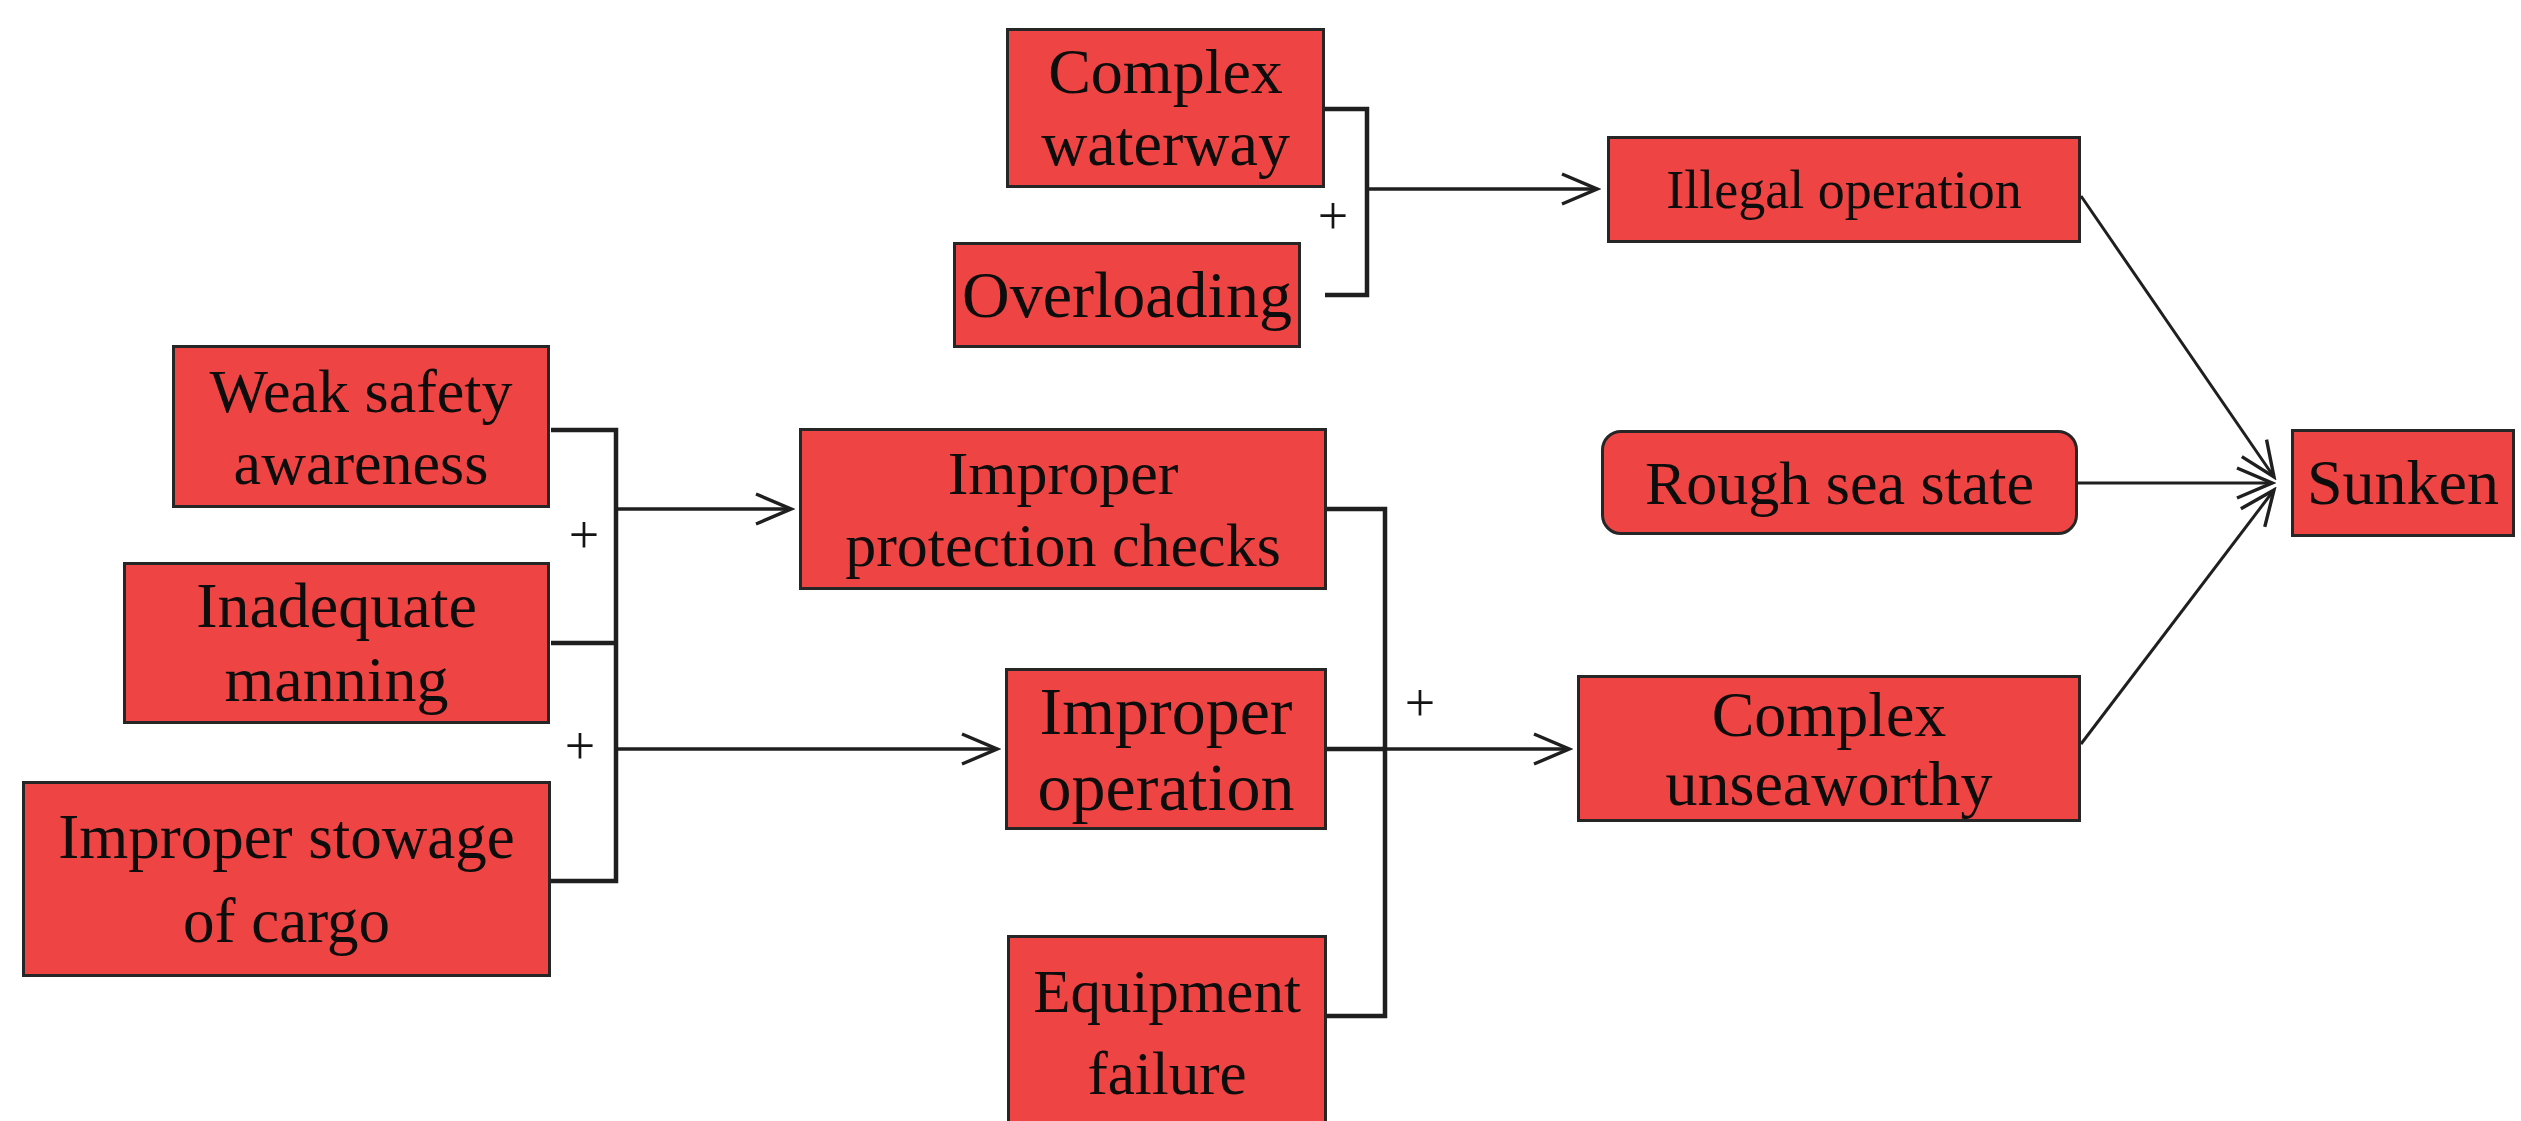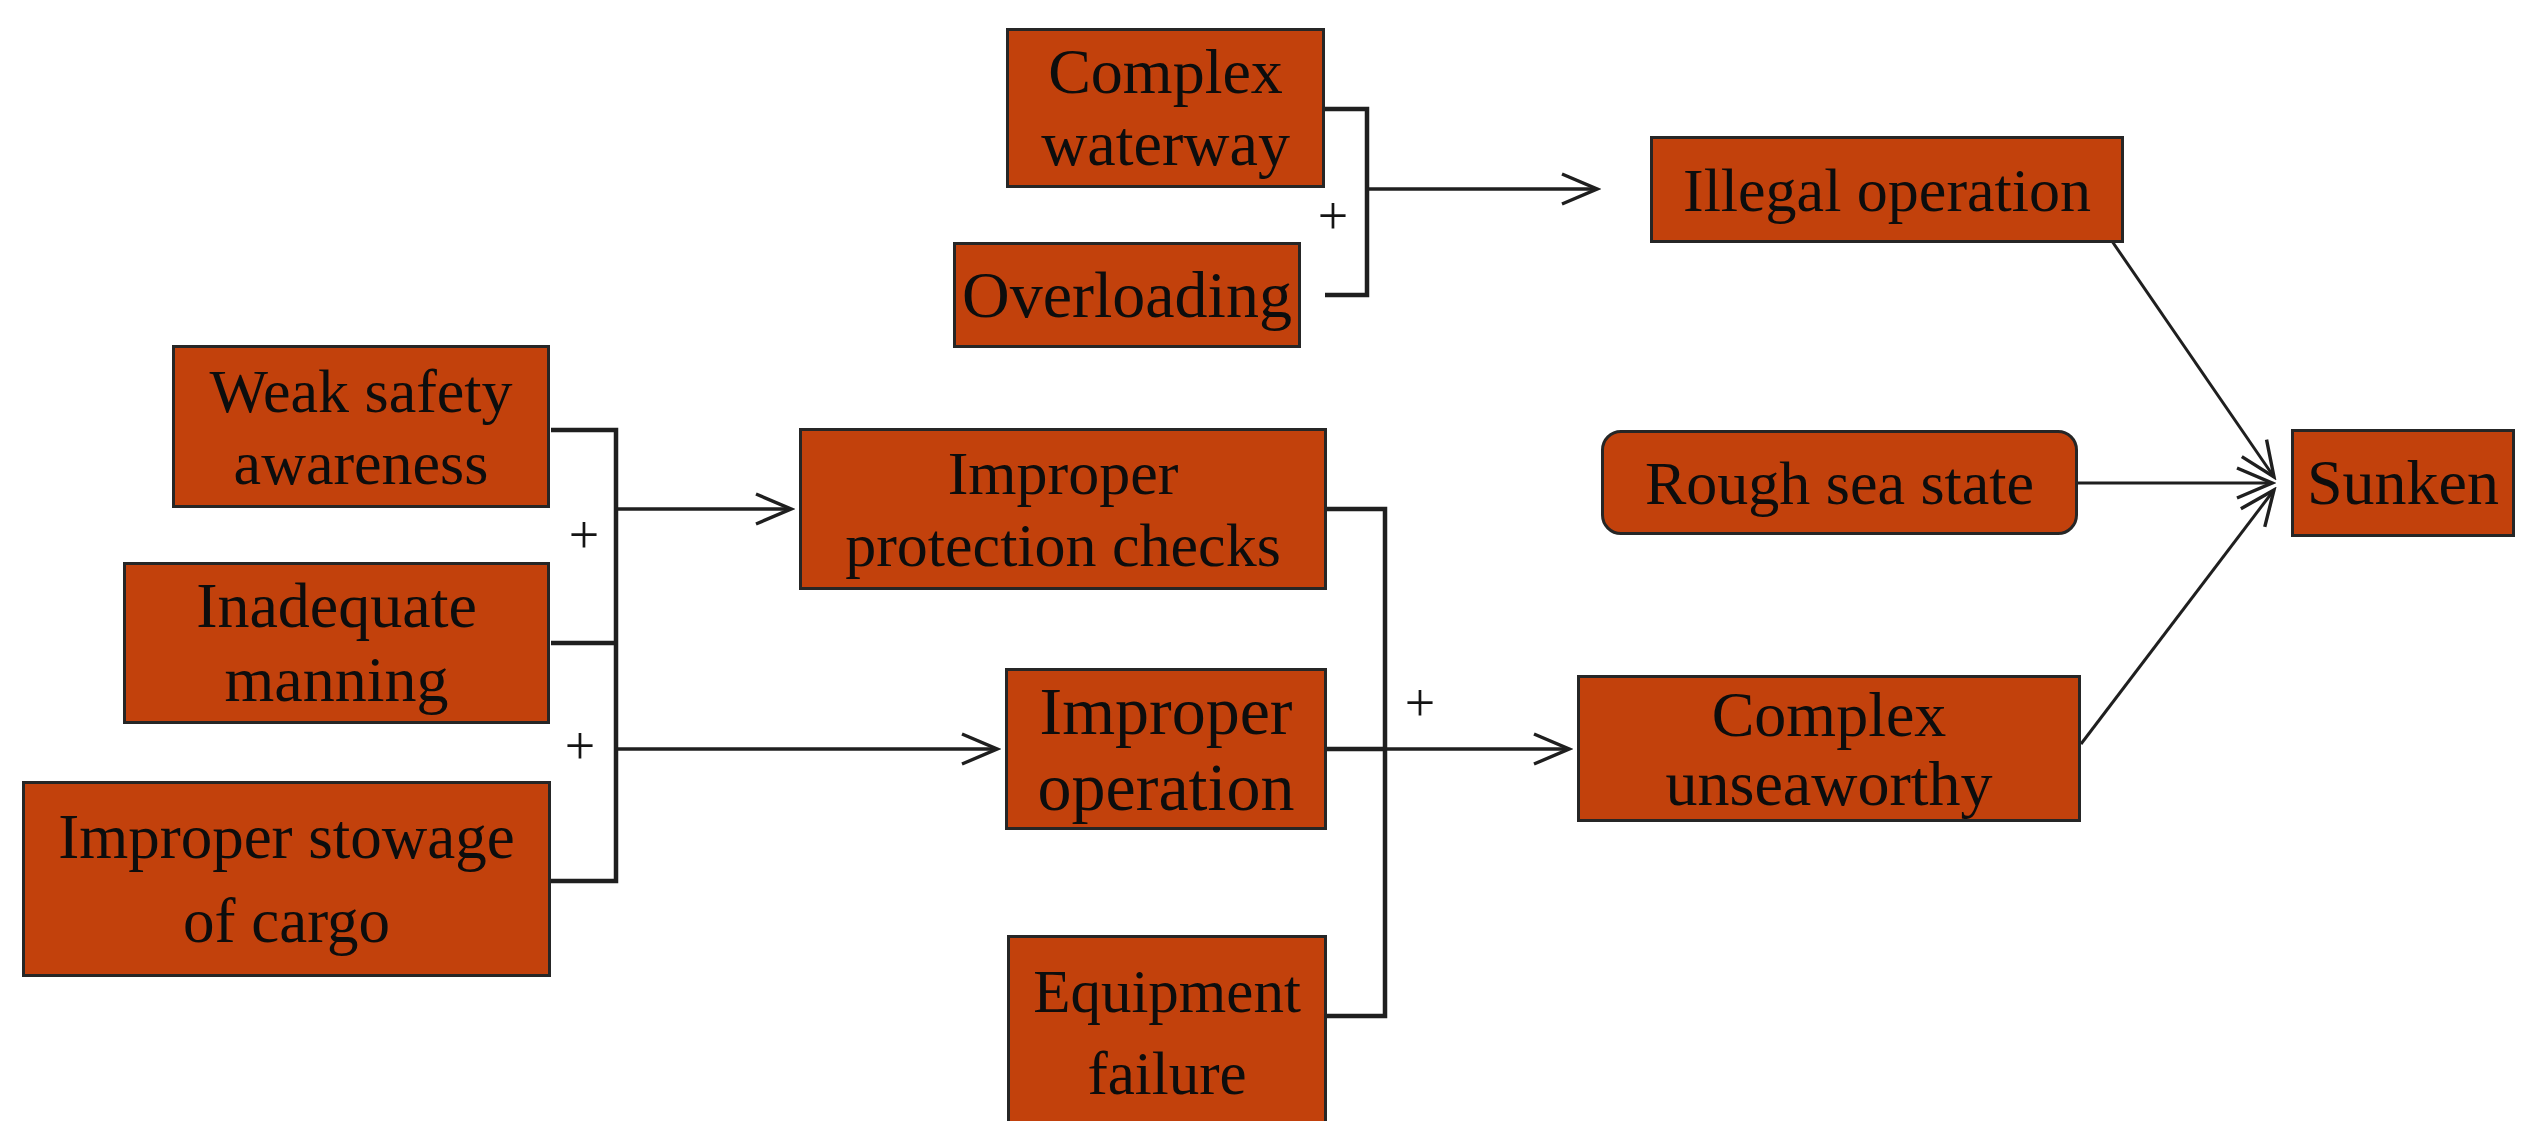--- a/index.html
+++ b/index.html
@@ -14,21 +14,21 @@
     overflow: hidden;
   }
   #wires {
     position: absolute;
     left: 0; top: 0;
     width: 2521px; height: 1121px;
   }
   .node {
     position: absolute;
     box-sizing: border-box;
-    background: #c2410c;
+    background: #ef4444;
     border: 3px solid #262626;
     display: flex;
     flex-direction: column;
     align-items: center;
     justify-content: center;
     text-align: center;
     white-space: nowrap;
     z-index: 2;
   }
   .node .line { display: block; }
@@ -70,21 +70,21 @@
 
   <div class="node" style="left:1006px; top:28px; width:319px; height:160px; font-size:64px; line-height:72px;">
     <span class="line">Complex</span>
     <span class="line">waterway</span>
   </div>
 
   <div class="node" style="left:953px; top:242px; width:348px; height:106px; font-size:66px; line-height:1;">
     <span class="line">Overloading</span>
   </div>
 
-  <div class="node" style="left:1607px; top:136px; width:474px; height:107px; font-size:62px; line-height:1;margin-left:43px;">
+  <div class="node" style="left:1607px; top:136px; width:474px; height:107px; font-size:54px; line-height:1;">
     <span class="line">Illegal operation</span>
   </div>
 
   <div class="node" style="left:172px; top:345px; width:378px; height:163px; font-size:62px; line-height:72px;">
     <span class="line">Weak safety</span>
     <span class="line">awareness</span>
   </div>
 
   <div class="node" style="left:123px; top:562px; width:427px; height:162px; font-size:64px; line-height:74px;">
     <span class="line">Inadequate</span>

